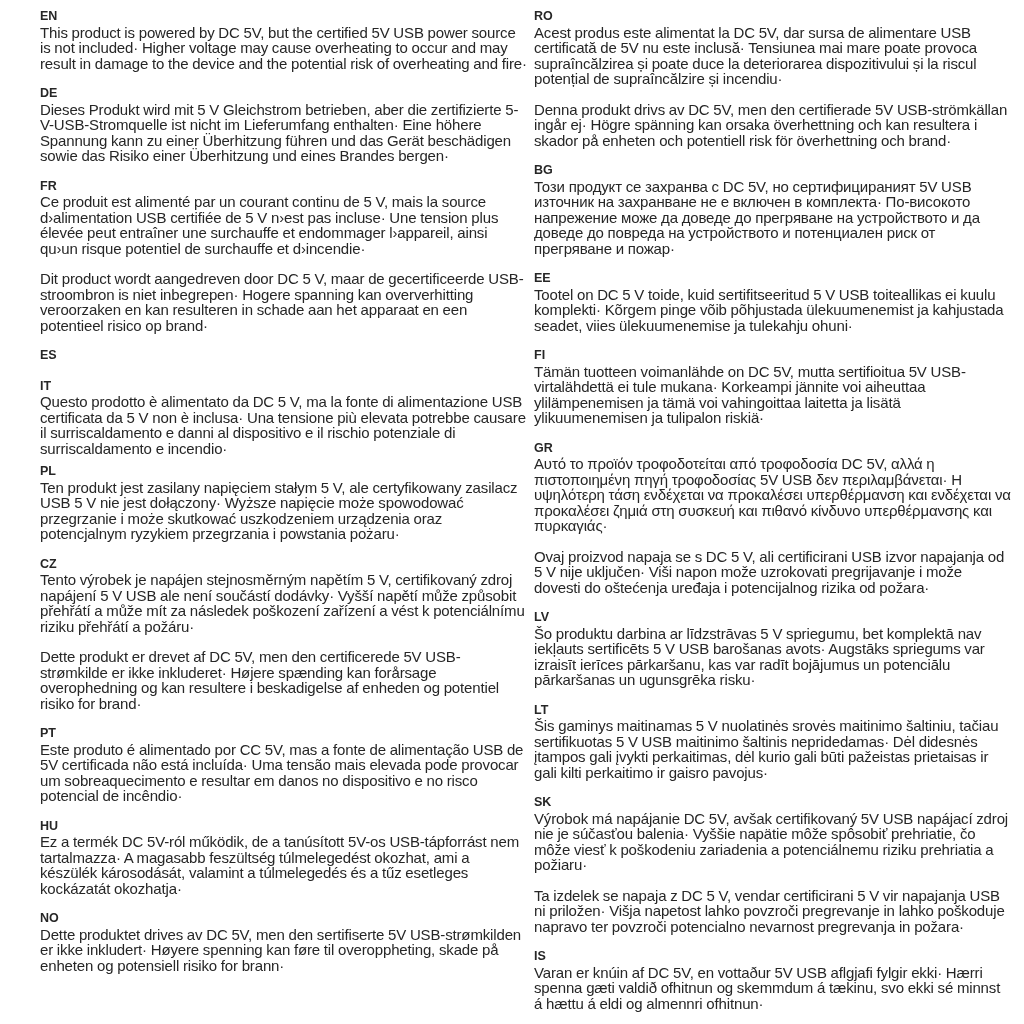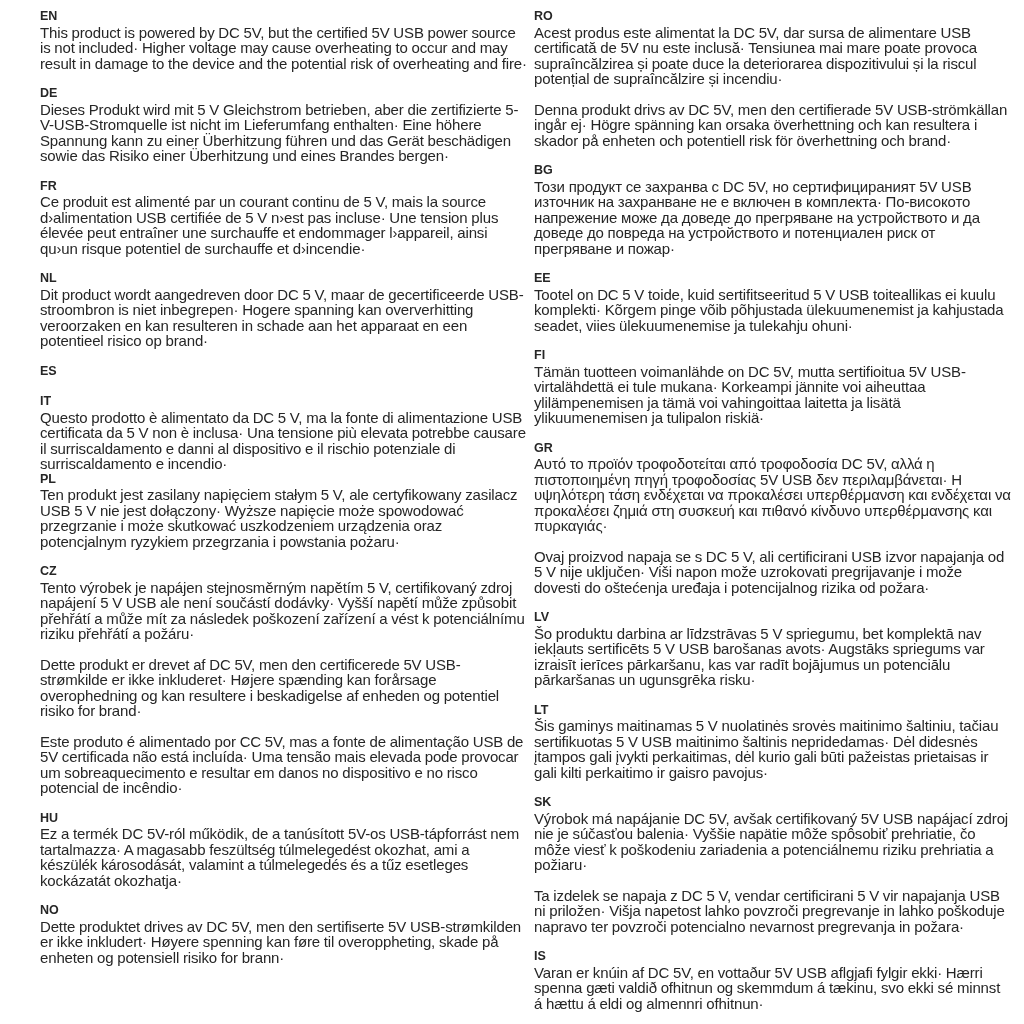--- a/index.html
+++ b/index.html
@@ -24,21 +24,21 @@
   .col {
     flex: 0 0 488px;
     width: 488px;
   }
   .col.right {
     flex: 1 1 auto;
     width: auto;
   }
   .lang-section { margin: 15px 0 0 0; }
   .lang-section:first-child { margin-top: 0; }
-  .lang-section.tight { margin-top: 0; }
+  .lang-section.tight { margin-top: 8px; }
   .lang-code {
     margin: 0;
     font-size: 12.5px;
     line-height: 15.5px;
     font-weight: 600;
     letter-spacing: 0;
   }
   .lang-text {
     margin: 0;
     font-size: 15px;
@@ -58,21 +58,20 @@
       </section>
       <section class="lang-section">
         <h2 class="lang-code">DE</h2>
         <p class="lang-text">Dieses Produkt wird mit 5 V Gleichstrom betrieben, aber die zertifizierte 5-V-USB-Stromquelle ist nicht im Lieferumfang enthalten· Eine höhere Spannung kann zu einer Überhitzung führen und das Gerät beschädigen sowie das Risiko einer Überhitzung und eines Brandes bergen·</p>
       </section>
       <section class="lang-section">
         <h2 class="lang-code">FR</h2>
         <p class="lang-text">Ce produit est alimenté par un courant continu de 5 V, mais la source d›alimentation USB certifiée de 5 V n›est pas incluse· Une tension plus élevée peut entraîner une surchauffe et endommager l›appareil, ainsi qu›un risque potentiel de surchauffe et d›incendie·</p>
       </section>
       <section class="lang-section">
-        <h2 class="lang-code">NL</h2>
         <p class="lang-text">Dit product wordt aangedreven door DC 5 V, maar de gecertificeerde USB-stroombron is niet inbegrepen· Hogere spanning kan oververhitting veroorzaken en kan resulteren in schade aan het apparaat en een potentieel risico op brand·</p>
       </section>
       <section class="lang-section">
         <h2 class="lang-code">ES</h2>
       </section>
       <section class="lang-section">
         <h2 class="lang-code">IT</h2>
         <p class="lang-text">Questo prodotto è alimentato da DC 5 V, ma la fonte di alimentazione USB certificata da 5 V non è inclusa· Una tensione più elevata potrebbe causare il surriscaldamento e danni al dispositivo e il rischio potenziale di surriscaldamento e incendio·</p>
       </section>
       <section class="lang-section tight">
@@ -80,20 +79,21 @@
         <p class="lang-text">Ten produkt jest zasilany napięciem stałym 5 V, ale certyfikowany zasilacz USB 5 V nie jest dołączony· Wyższe napięcie może spowodować przegrzanie i może skutkować uszkodzeniem urządzenia oraz potencjalnym ryzykiem przegrzania i powstania pożaru·</p>
       </section>
       <section class="lang-section">
         <h2 class="lang-code">CZ</h2>
         <p class="lang-text">Tento výrobek je napájen stejnosměrným napětím 5 V, certifikovaný zdroj napájení 5 V USB ale není součástí dodávky· Vyšší napětí může způsobit přehřátí a může mít za následek poškození zařízení a vést k potenciálnímu riziku přehřátí a požáru·</p>
       </section>
       <section class="lang-section">
         <p class="lang-text">Dette produkt er drevet af DC 5V, men den certificerede 5V USB-strømkilde er ikke inkluderet· Højere spænding kan forårsage overophedning og kan resultere i beskadigelse af enheden og potentiel risiko for brand·</p>
       </section>
       <section class="lang-section">
+        <h2 class="lang-code">PT</h2>
         <p class="lang-text">Este produto é alimentado por CC 5V, mas a fonte de alimentação USB de 5V certificada não está incluída· Uma tensão mais elevada pode provocar um sobreaquecimento e resultar em danos no dispositivo e no risco potencial de incêndio·</p>
       </section>
       <section class="lang-section">
         <h2 class="lang-code">HU</h2>
         <p class="lang-text">Ez a termék DC 5V-ról működik, de a tanúsított 5V-os USB-tápforrást nem tartalmazza· A magasabb feszültség túlmelegedést okozhat, ami a készülék károsodását, valamint a túlmelegedés és a tűz esetleges kockázatát okozhatja·</p>
       </section>
       <section class="lang-section">
         <h2 class="lang-code">NO</h2>
         <p class="lang-text">Dette produktet drives av DC 5V, men den sertifiserte 5V USB-strømkilden er ikke inkludert· Høyere spenning kan føre til overoppheting, skade på enheten og potensiell risiko for brann·</p>
       </section>

